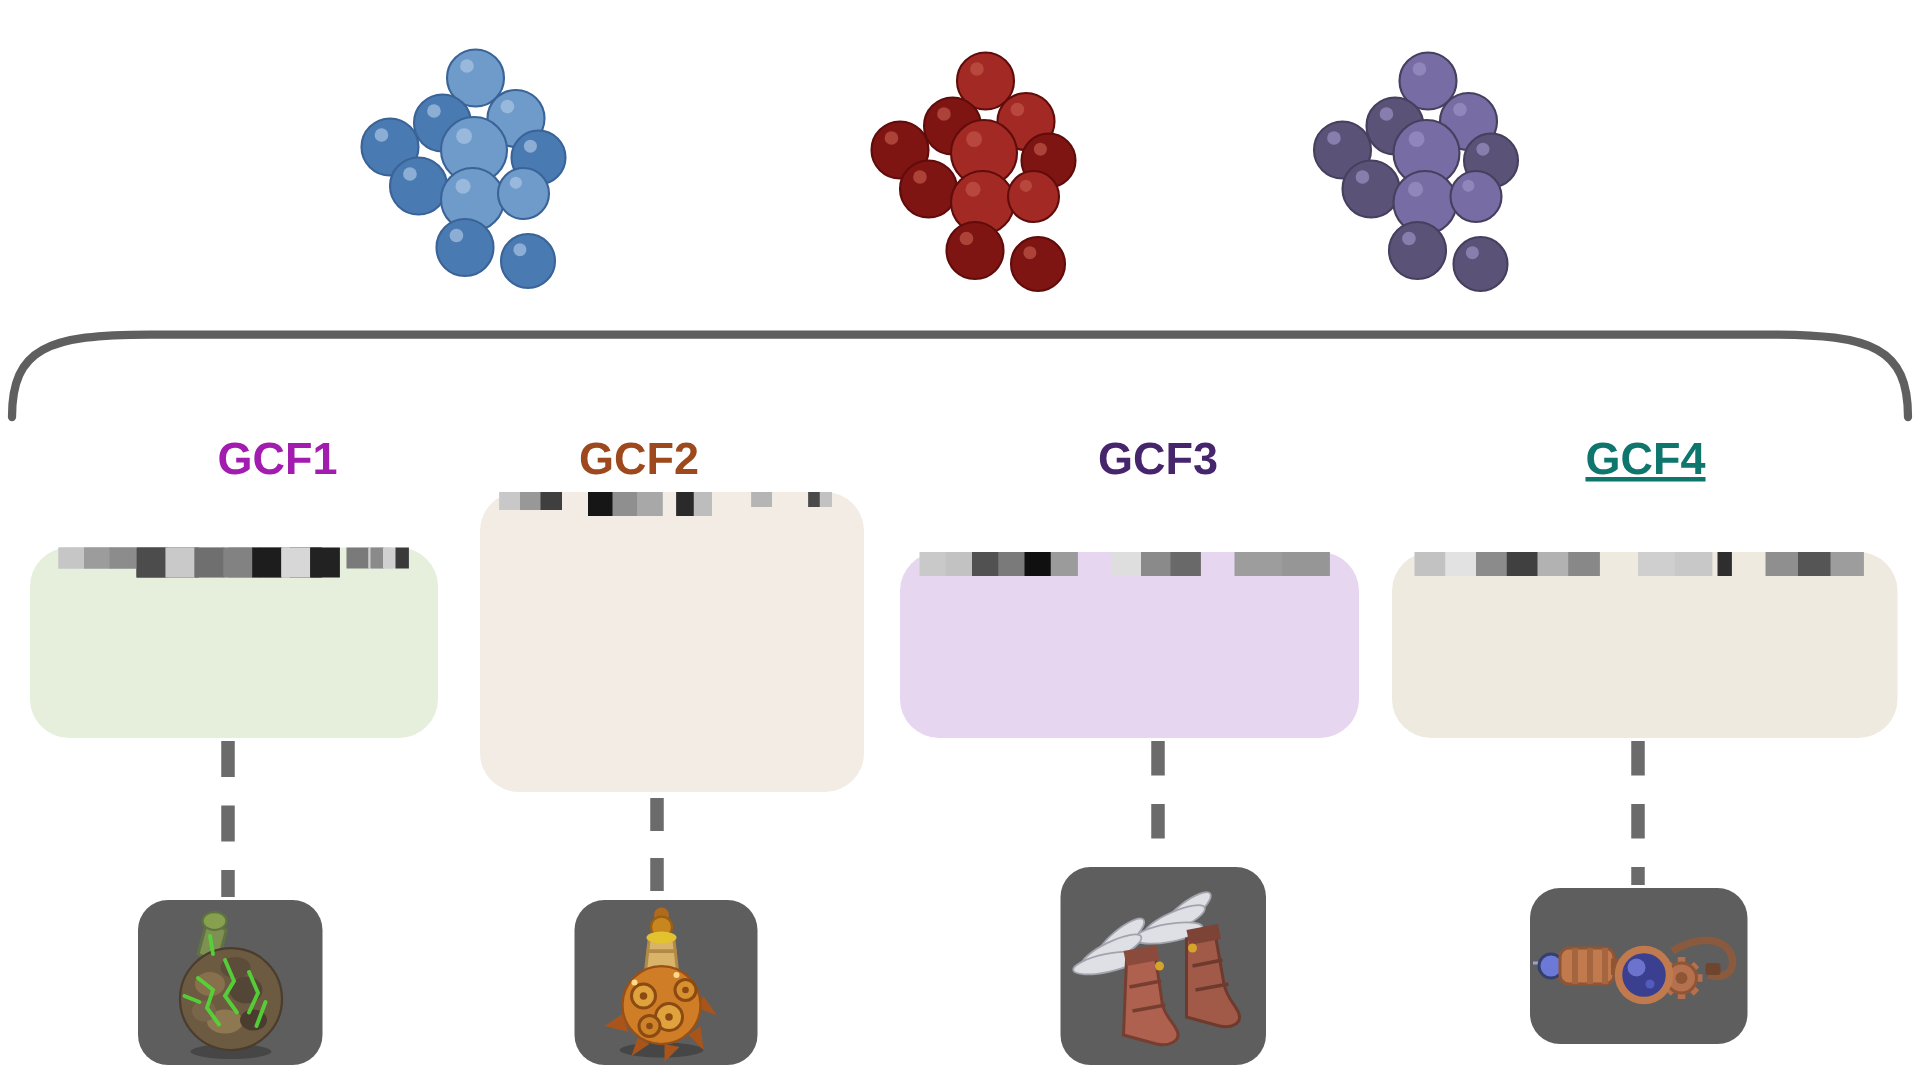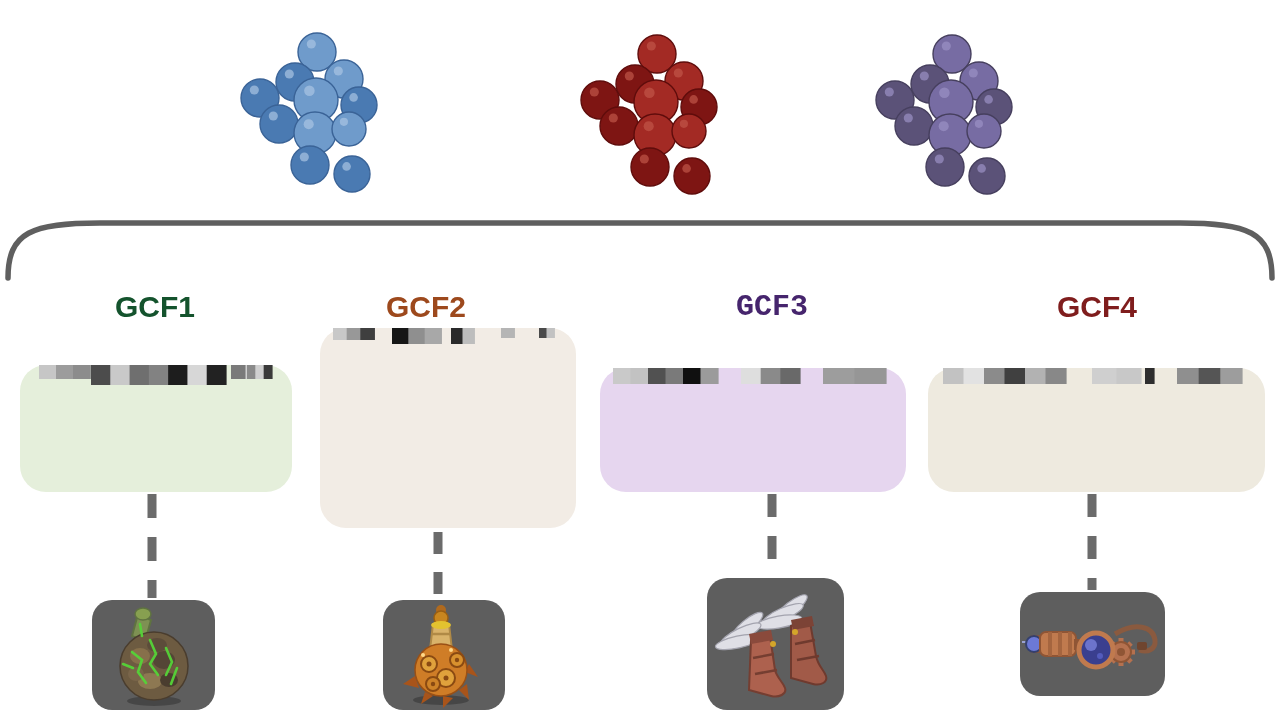--- a/index.html
+++ b/index.html
@@ -98,24 +98,24 @@
         <circle cx="-5.7" cy="45.02" r="4.56" fill="#9b91c4" opacity="0.7"></circle>
         <circle cx="42" cy="62" r="18" fill="#5b5278" stroke="#463f5e" stroke-width="1.4"></circle>
         <circle cx="36.6" cy="54.44" r="4.32" fill="#9b91c4" opacity="0.7"></circle>
       </svg>
   </div>
 
   <svg id="bracket" viewBox="0 0 1280 80">
     <path id="bracket-path" d="M 8 68 C 8 22 32 13 100 13 L 1180 13 C 1248 13 1272 22 1272 68" fill="none" stroke="#5f5f5f" stroke-width="5.5" stroke-linecap="round"></path>
   </svg>
 
-  <div class="gcf-label" style="left: 85px; top: 290px; color: #14532d;">GCF1</div>
+  <div class="gcf-label" style="left: 85px; top: 290px; color: #a21caf; text-align: right;">GCF1</div>
   <div class="gcf-label" style="left: 356px; top: 290px; color: rgb(157, 73, 29);">GCF2</div>
-  <div class="gcf-label" style="left: 702px; top: 290px; color: rgb(70, 37, 109); font-family: Liberation Mono, monospace;">GCF3</div>
-  <div class="gcf-label" style="left: 1027px; top: 290px; color: #7f1d1d;">GCF4</div>
+  <div class="gcf-label" style="left: 702px; top: 290px; color: rgb(70, 37, 109);">GCF3</div>
+  <div class="gcf-label" style="left: 1027px; top: 290px; color: #0f766e; text-decoration: underline;">GCF4</div>
 
   <div class="gcf-panel" style="left: 20px; top: 365px; width: 272px; height: 127px; background: rgb(229, 239, 219);">
     <svg viewBox="0 0 272 127">
         <polygon points="14,NaN 64,NaN 64,NaN 86, 64,NaN 64,NaN 14,NaN" fill="#2193a5" stroke="#2193a5" stroke-width="2.5" stroke-linejoin="miter"></polygon>
         <rect x="19" y="NaN" width="17.6" height="14" fill="#c6c6c6"></rect>
         <rect x="36" y="NaN" width="17.6" height="14" fill="#9c9c9c"></rect>
         <rect x="53" y="NaN" width="17.6" height="14" fill="#8c8c8c"></rect>
         <polygon points="79, 70,NaN 70,NaN" fill="#e2e2e2"></polygon>
         <polygon points="66,NaN 182,NaN 182,NaN 210, 182,NaN 182,NaN 66,NaN" fill="none" stroke="#2193a5" stroke-width="7" stroke-linejoin="miter"></polygon>
         <rect x="71" y="NaN" width="21.1" height="20" fill="#4c4c4c"></rect>

